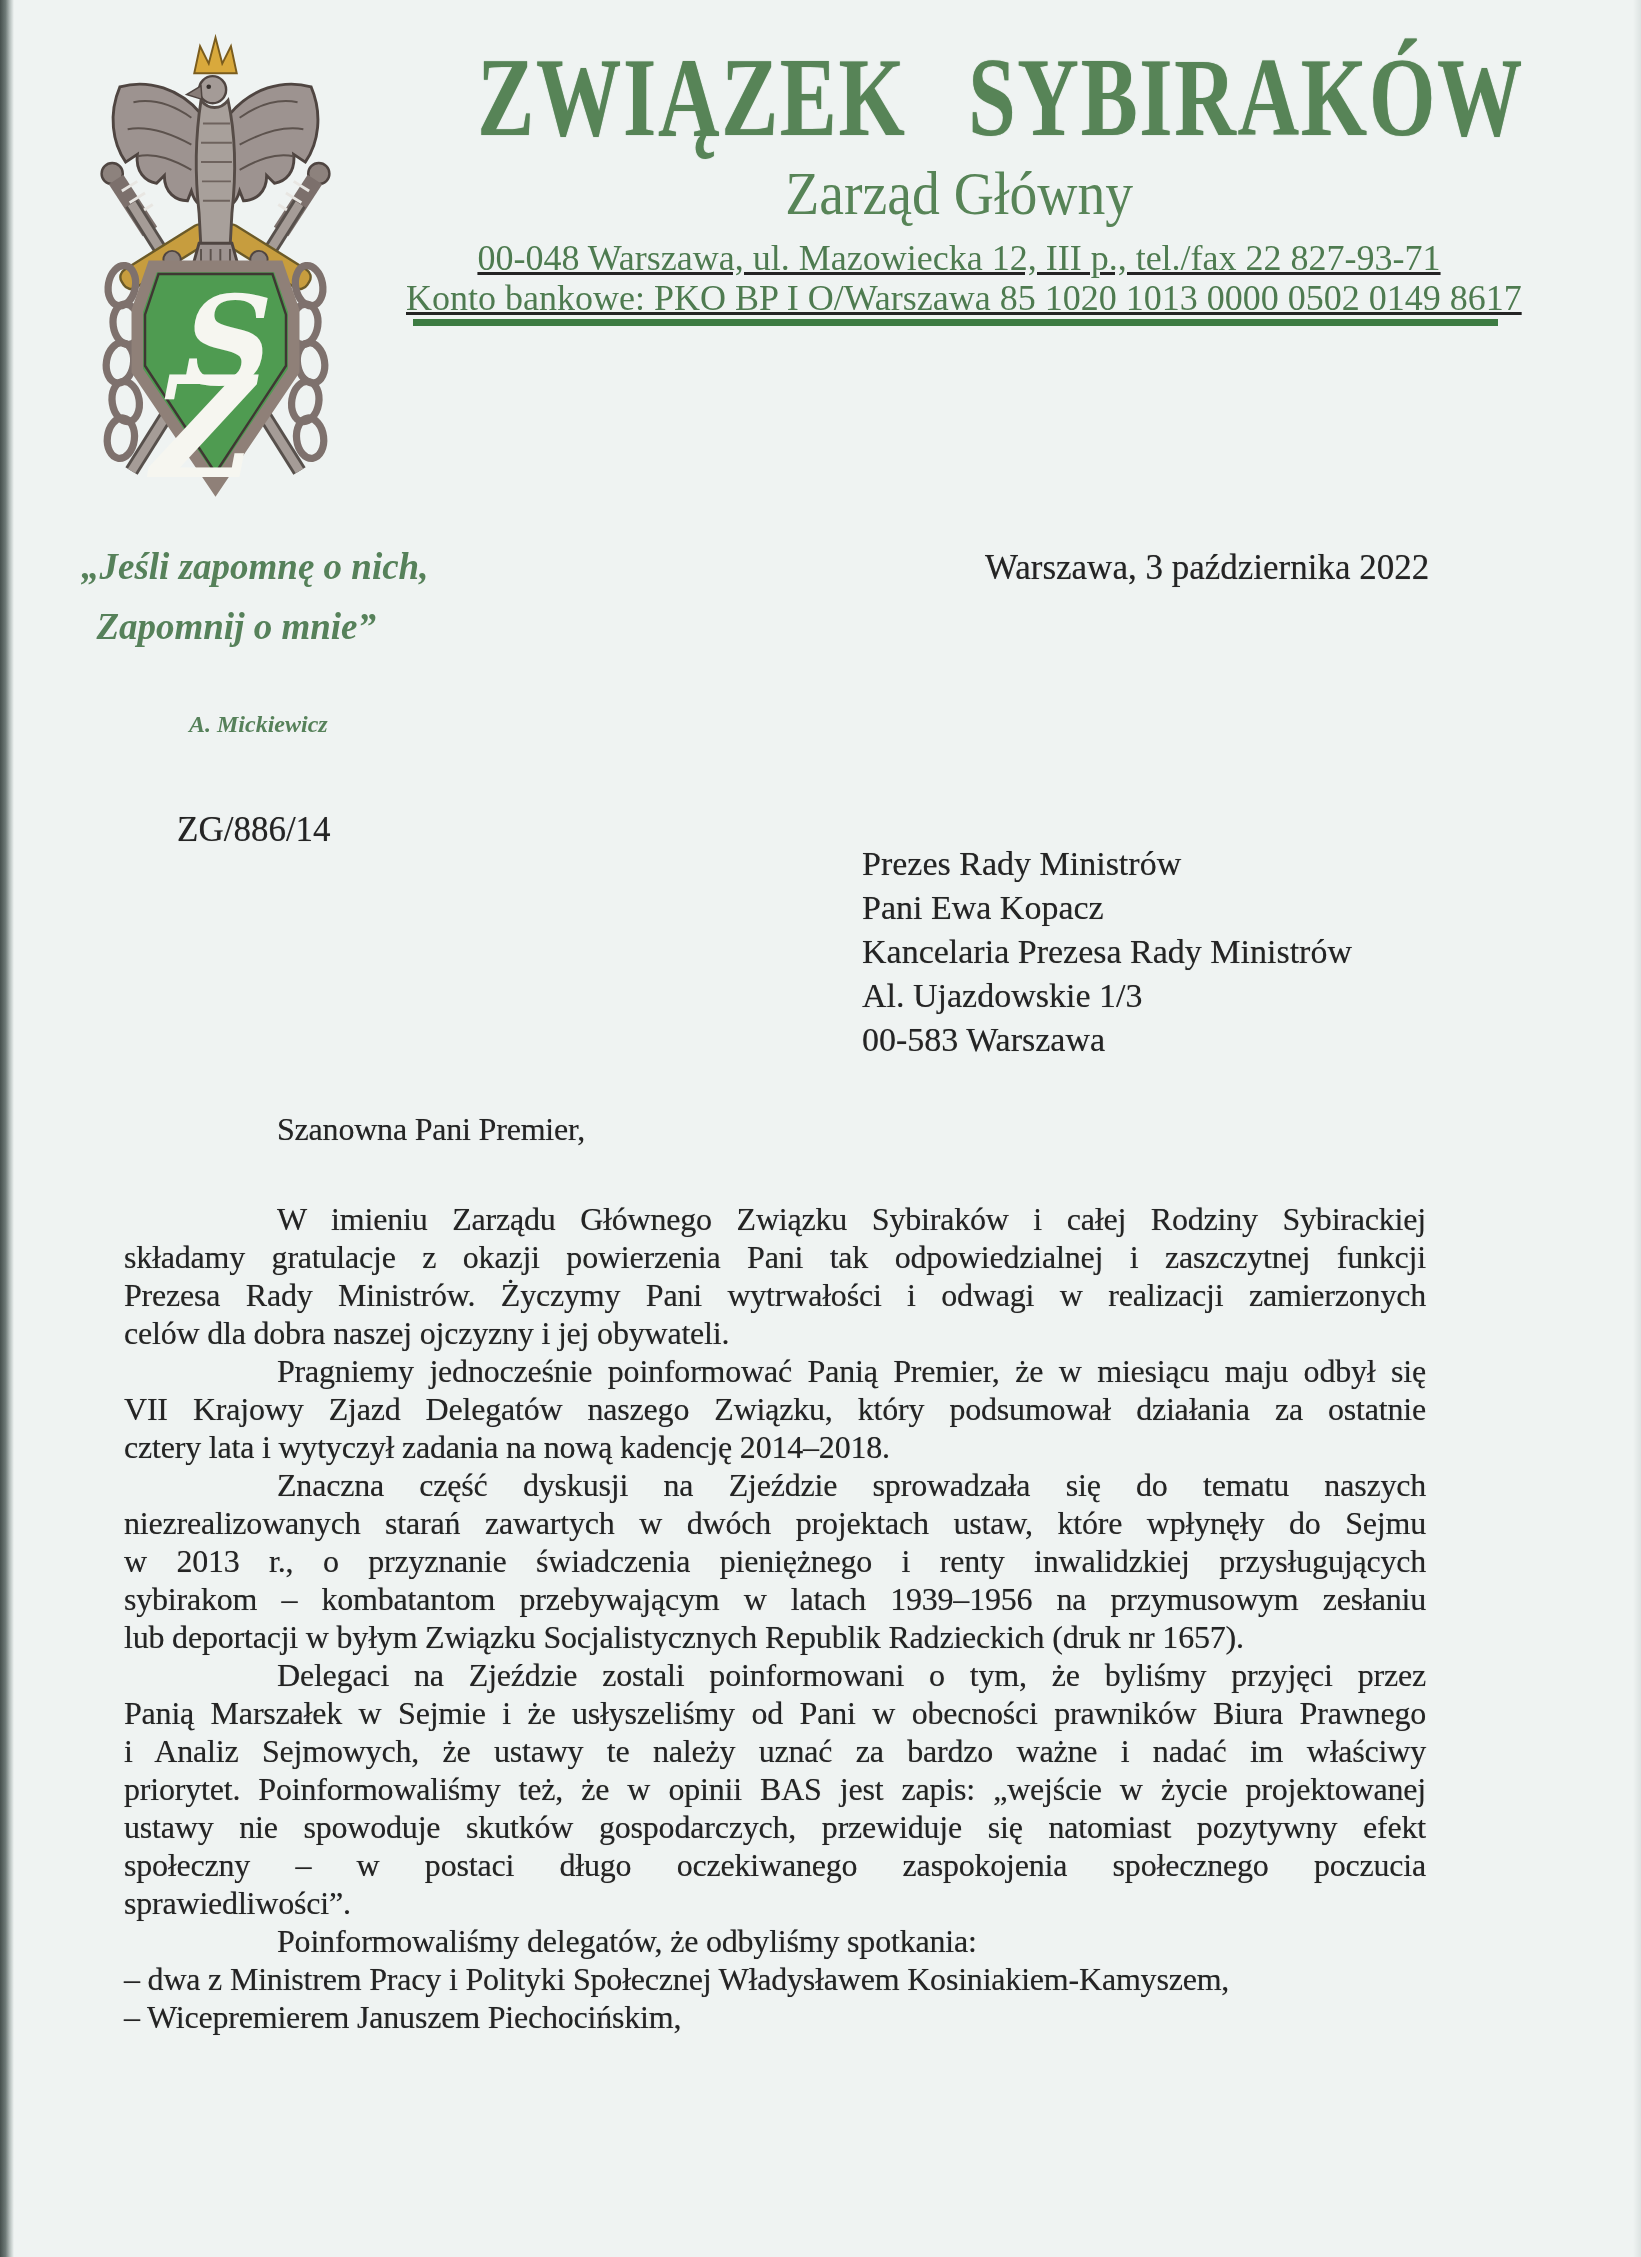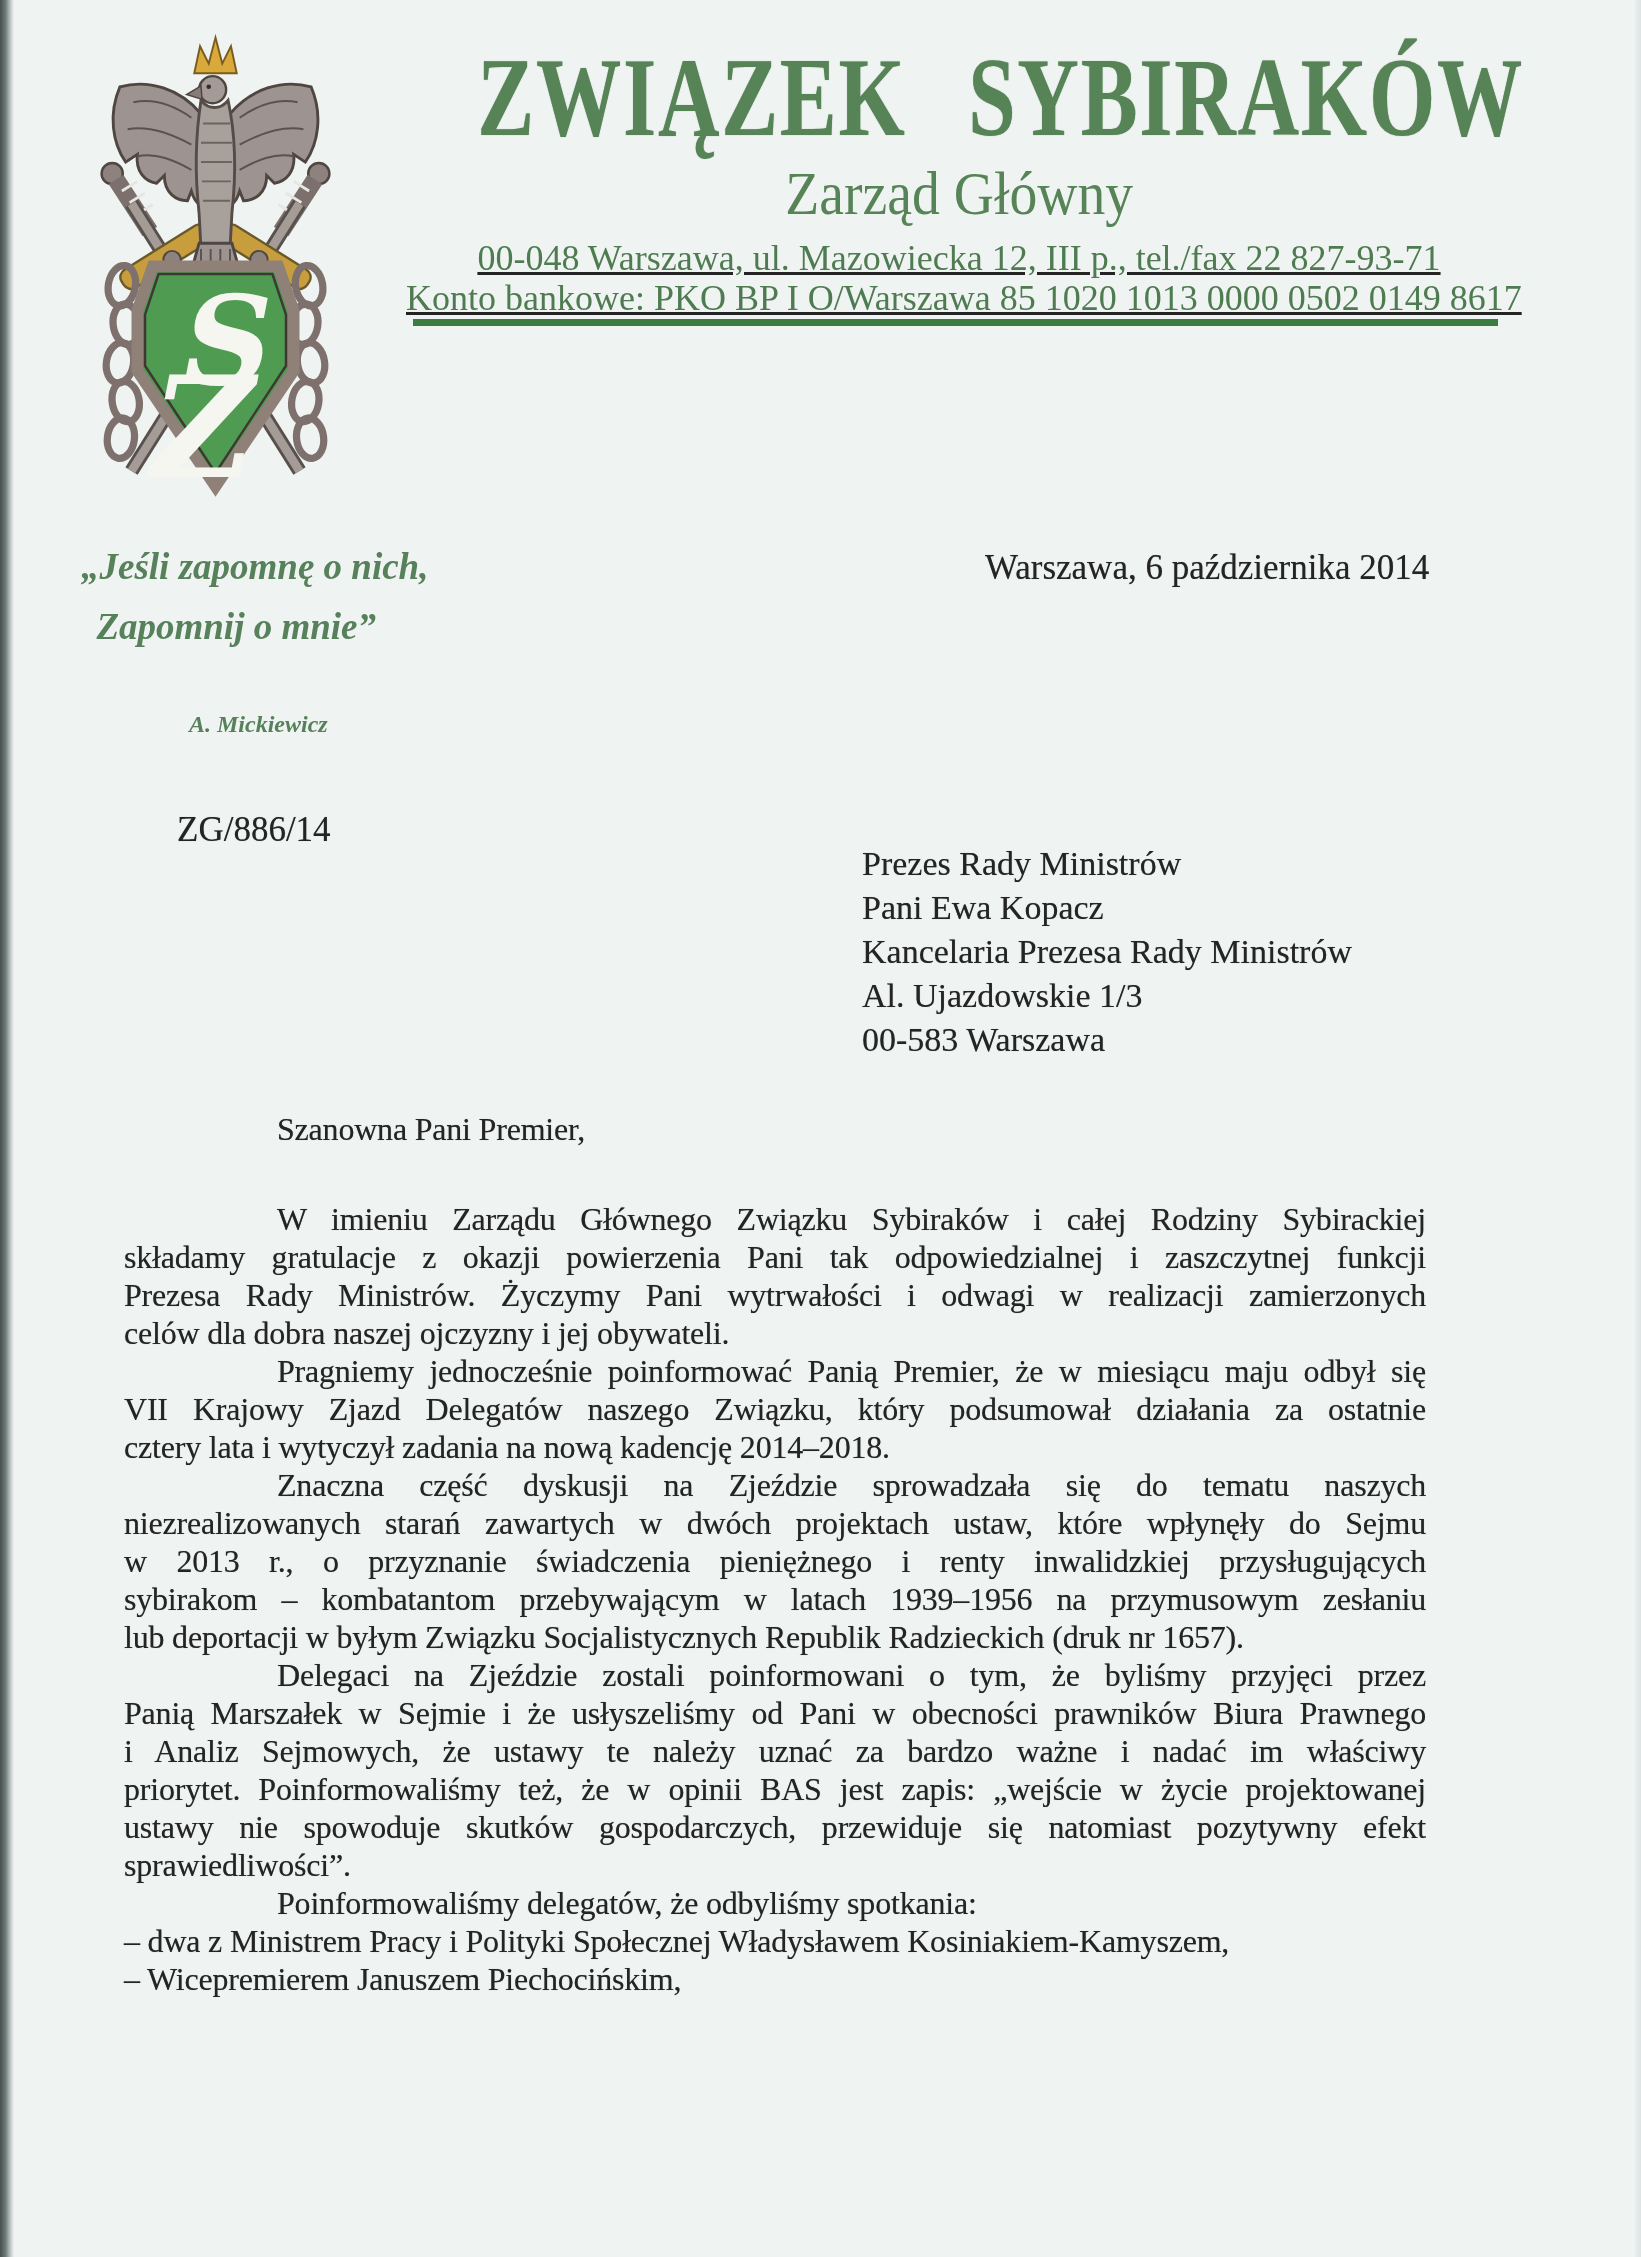--- a/index.html
+++ b/index.html
@@ -130,21 +130,21 @@
     </div>
   </div>
   <div class="abs green-rule"></div>
 
   <div class="abs motto">
     <div class="m1">„Jeśli zapomnę o nich,</div>
     <div class="m3">Zapomnij o mnie”</div>
   </div>
   <div class="abs motto-attrib">A. Mickiewicz</div>
 
-  <div class="abs place-date soft">Warszawa, 6 października 2014</div>
+  <div class="abs place-date soft">Warszawa, 3 października 2022</div>
   <div class="abs ref-number soft">ZG/886/14</div>
 
   <div class="abs recipient soft">
     <div>Prezes Rady Ministrów</div>
     <div>Pani Ewa Kopacz</div>
     <div>Kancelaria Prezesa Rady Ministrów</div>
     <div>Al. Ujazdowskie 1/3</div>
     <div>00-583 Warszawa</div>
   </div>
 
@@ -168,20 +168,21 @@
           <div class="bline">w 2013 r., o przyznanie świadczenia pieniężnego i renty inwalidzkiej przysługujących</div>
           <div class="bline">sybirakom – kombatantom przebywającym w latach 1939–1956 na przymusowym zesłaniu</div>
           <div class="bline lastline">lub deportacji w byłym Związku Socjalistycznych Republik Radzieckich (druk nr 1657).</div>
         </div>
         <div class="para">
           <div class="bline indent">Delegaci na Zjeździe zostali poinformowani o tym, że byliśmy przyjęci przez</div>
           <div class="bline">Panią Marszałek w Sejmie i że usłyszeliśmy od Pani w obecności prawników Biura Prawnego</div>
           <div class="bline">i Analiz Sejmowych, że ustawy te należy uznać za bardzo ważne i nadać im właściwy</div>
           <div class="bline">priorytet. Poinformowaliśmy też, że w opinii BAS jest zapis: „wejście w życie projektowanej</div>
           <div class="bline">ustawy nie spowoduje skutków gospodarczych, przewiduje się natomiast pozytywny efekt</div>
+          <div class="bline">społeczny – w postaci długo oczekiwanego zaspokojenia społecznego poczucia</div>
           <div class="bline lastline">sprawiedliwości”.</div>
         </div>
         <div class="para">
           <div class="bline lastline indent">Poinformowaliśmy delegatów, że odbyliśmy spotkania:</div>
         </div>
         <div class="para">
           <div class="bline lastline">– dwa z Ministrem Pracy i Polityki Społecznej Władysławem Kosiniakiem-Kamyszem,</div>
           <div class="bline lastline">– Wicepremierem Januszem Piechocińskim,</div>
         </div>
       </div>

